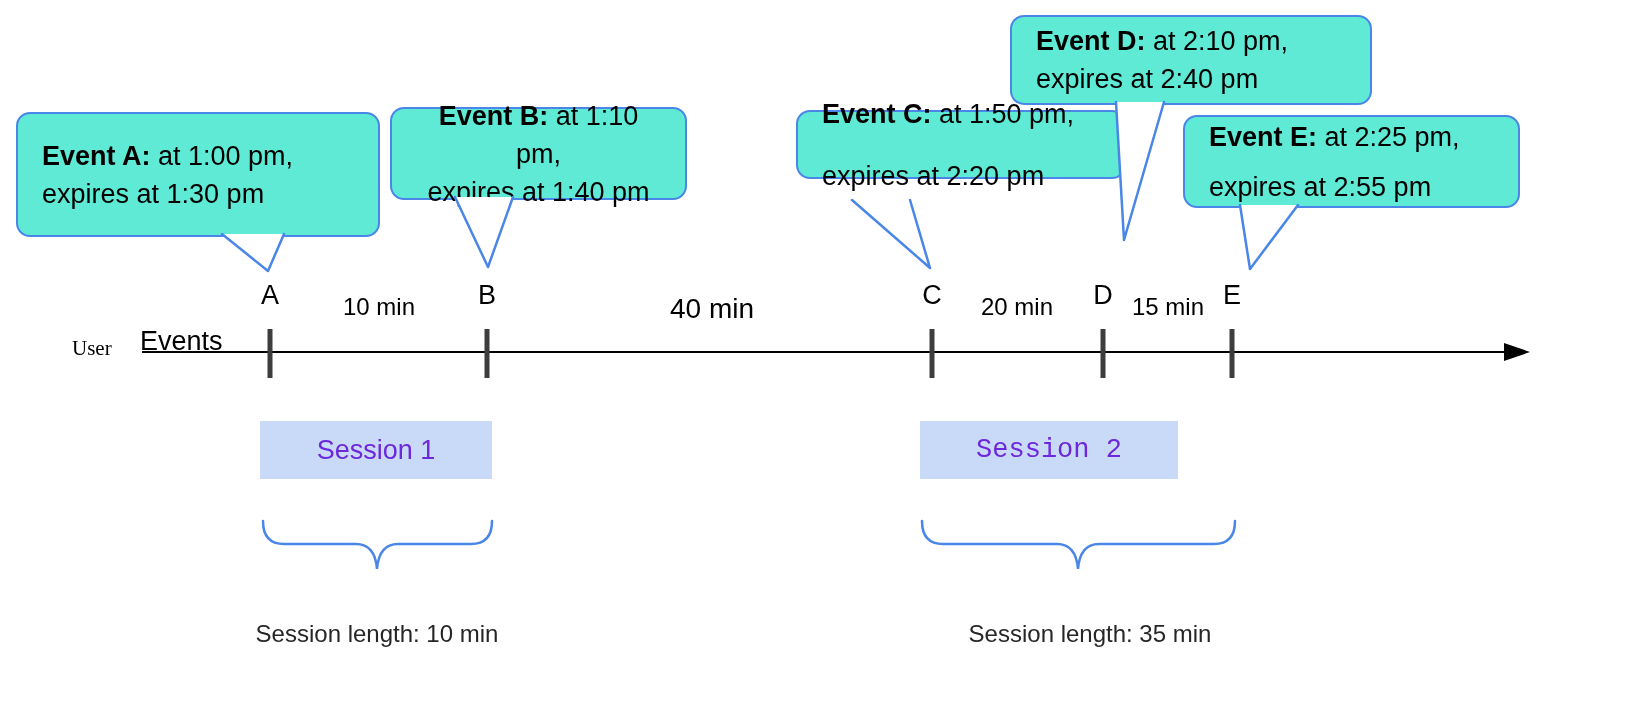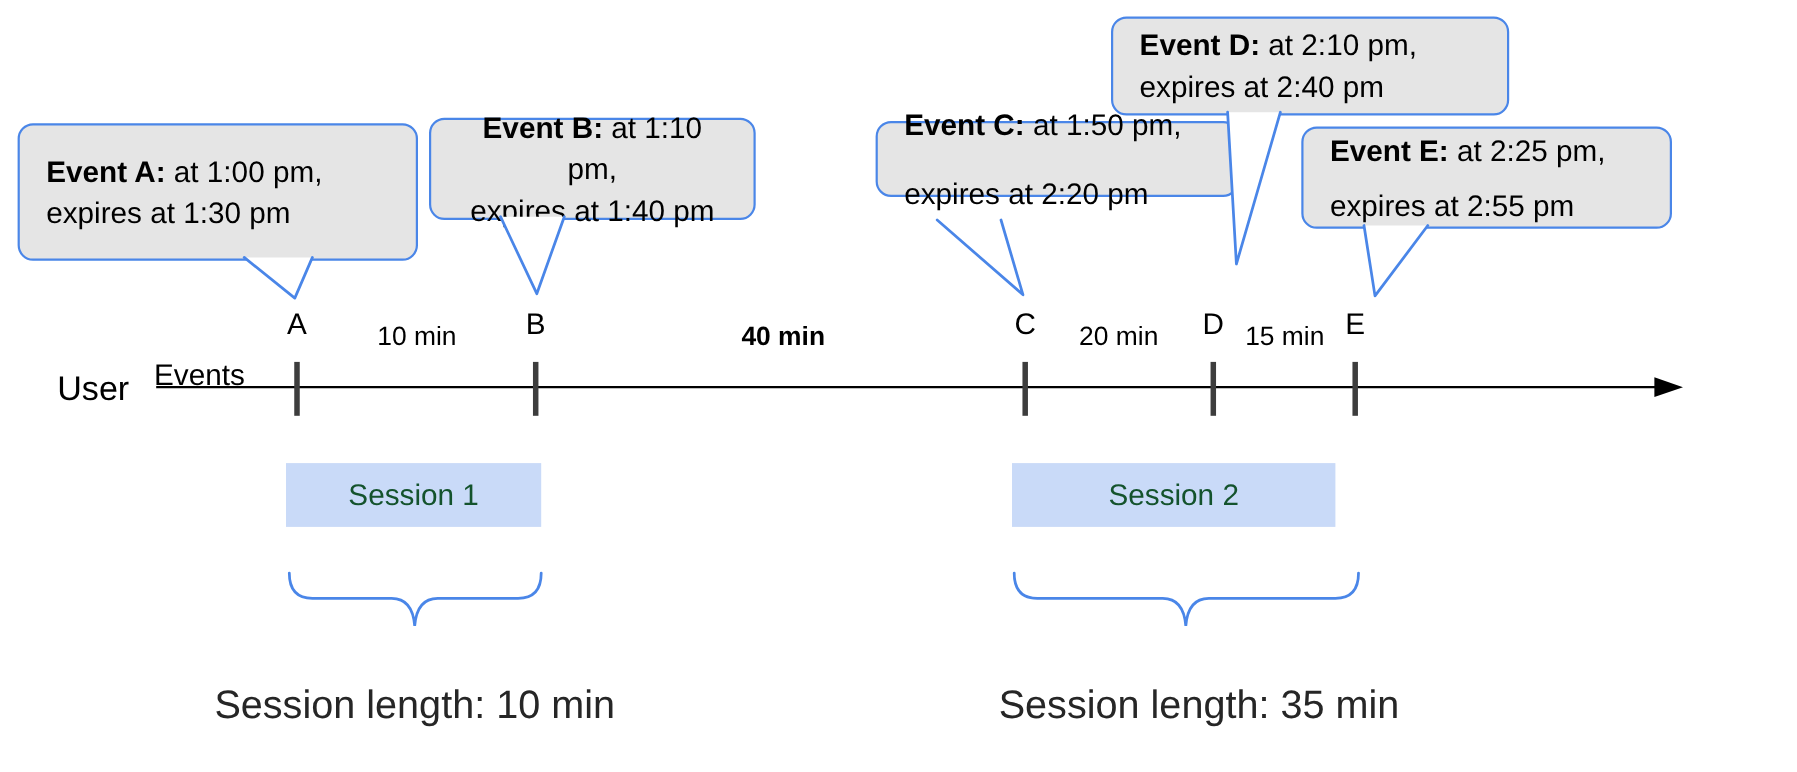--- a/index.html
+++ b/index.html
@@ -8,43 +8,43 @@
     --tick-color:#3d3d3d;
   }
   html,body{margin:0;padding:0;background:#ffffff;}
   body{font-family:"Liberation Sans","DejaVu Sans",sans-serif;color:#000;}
   .canvas{position:relative;width:1634px;height:702px;background:#fff;overflow:hidden;}
 
   .bubble{
     position:absolute;
     border:2.5px solid var(--accent);
     border-radius:14px;
-    background:#e5e5e5;
+    background:#5eead4;
     box-sizing:border-box;
     display:flex;
     flex-direction:column;
     justify-content:center;
     padding:0 24px;
     font-size:27px;
     line-height:38px;
     color:#000;
   }
   .bubble b{font-weight:bold;}
 
   .label{position:absolute;white-space:nowrap;color:#000;}
   .centered{transform:translateX(-50%);}
 
   .session{
     position:absolute;
     background:var(--session-fill);
     display:flex;align-items:center;justify-content:center;
-    font-size:27px;color:#14532d;
+    font-size:27px;color:#6d28d9;
   }
 
-  .length-label{position:absolute;transform:translateX(-50%);font-size:36px;color:#262626;white-space:nowrap;}
+  .length-label{position:absolute;transform:translateX(-50%);font-size:24px;color:#262626;white-space:nowrap;}
 
   .overlay-svg{position:absolute;left:0;top:0;width:1634px;height:702px;pointer-events:none;}
   .tl{stroke:#000;stroke-width:2;}
   .arrowhead{fill:#000;stroke:none;}
   .tick{stroke:var(--tick-color);stroke-width:5;}
   .tail-fill{fill:#fff;stroke:none;}
   .tail-stroke{fill:none;stroke:var(--accent);stroke-width:2.5;stroke-linejoin:round;stroke-linecap:round;}
   .brace{fill:none;stroke:var(--accent);stroke-width:2.5;stroke-linecap:round;}
 </style>
 </head>
@@ -71,37 +71,37 @@
     <div><b>Event D:</b><span> at 2:10 pm,</span></div>
     <div>expires at 2:40 pm</div>
   </div>
 
   <div class="bubble" style="left:1183px;top:115px;width:337px;height:93px;gap:12px;">
     <div><b>Event E:</b><span> at 2:25 pm,</span></div>
     <div>expires at 2:55 pm</div>
   </div>
 
   <div class="label" style="left:140px;top:282px;font-size:27px;margin-top:44px;">Events</div>
-  <div class="label" style="left:52px;top:336px;font-size:31px;">User</div>
+  <div class="label" style="left:72px;top:336px;font-size:21px;font-family:Liberation Serif, serif;">User</div>
 
   <div class="label centered" style="left:270px;top:280px;font-size:27px;">A</div>
   <div class="label centered" style="left:487px;top:280px;font-size:27px;">B</div>
   <div class="label centered" style="left:932px;top:280px;font-size:27px;">C</div>
   <div class="label centered" style="left:1103px;top:280px;font-size:27px;">D</div>
   <div class="label centered" style="left:1232px;top:280px;font-size:27px;">E</div>
 
   <div class="label centered" style="left:379px;top:293px;font-size:24px;">10 min</div>
-  <div class="label centered" style="left:712px;top:293px;font-size:24px;font-weight:bold;">40 min</div>
+  <div class="label centered" style="left:712px;top:293px;font-size:28px;">40 min</div>
   <div class="label centered" style="left:1017px;top:293px;font-size:24px;">20 min</div>
   <div class="label centered" style="left:1168px;top:293px;font-size:24px;">15 min</div>
 
   <div class="session" style="left:260px;top:421px;width:232px;height:58px;">
     <span>Session 1</span>
   </div>
-  <div class="session" style="left:920px;top:421px;width:294px;height:58px;">
+  <div class="session" style="left:920px;top:421px;width:258px;height:58px;font-family:Liberation Mono, monospace;">
     <span>Session 2</span>
   </div>
 
   <div class="length-label" style="left:377px;top:620px;">Session length: 10 min</div>
   <div class="length-label" style="left:1078px;top:620px;margin-left:12px;">Session length: 35 min</div>
 
   <svg class="overlay-svg" viewBox="0 0 1634 702" aria-hidden="true">
 
     <g>
       <line class="tl" x1="142" y1="352" x2="1508" y2="352"></line>

